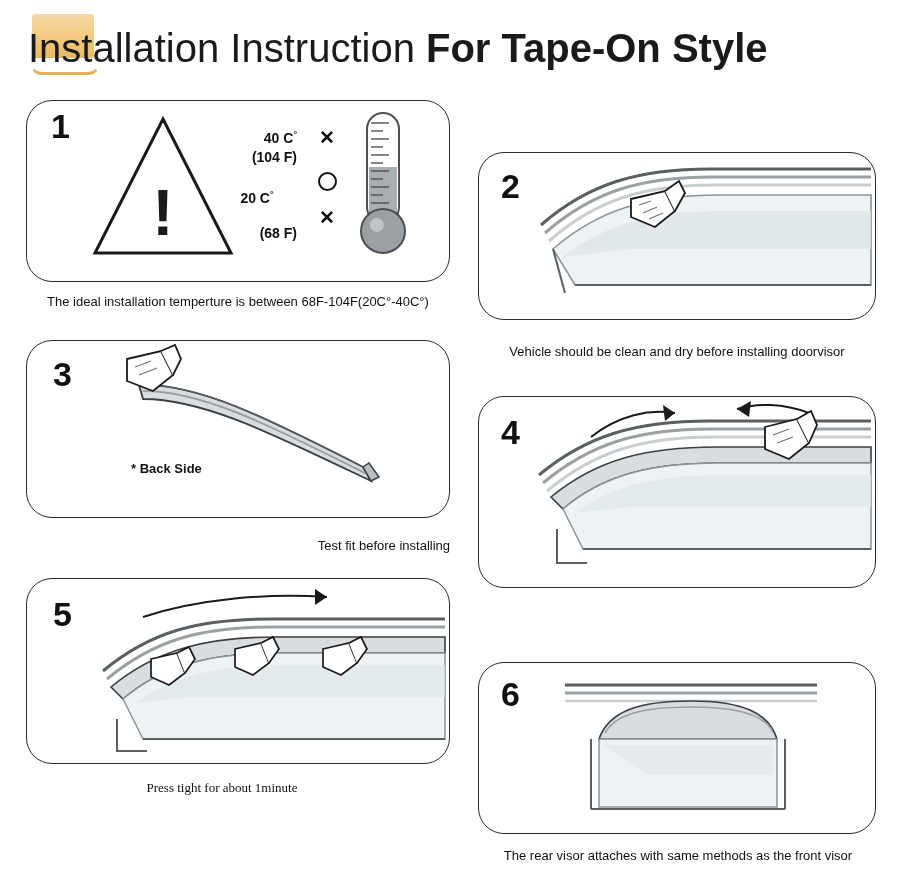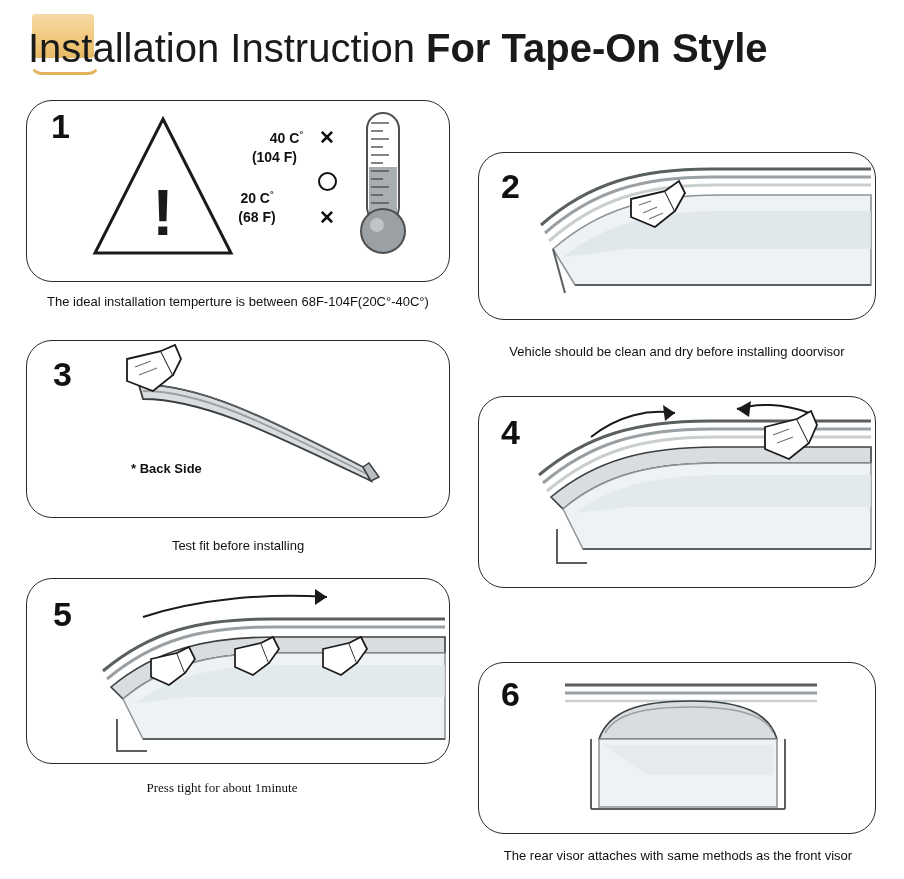--- a/index.html
+++ b/index.html
@@ -97,24 +97,24 @@
         <line x1="344" y1="54" x2="362" y2="54"></line>
           <line x1="344" y1="62" x2="356" y2="62"></line>
         <line x1="344" y1="70" x2="362" y2="70"></line>
           <line x1="344" y1="78" x2="356" y2="78"></line>
         <line x1="344" y1="86" x2="362" y2="86"></line>
           <line x1="344" y1="94" x2="356" y2="94"></line>
         <line x1="344" y1="102" x2="362" y2="102"></line>
       </g>
     </svg>
 
-    <div class="sm-lab" style="left:196px;top:28px;width:80px;"><span>40 C</span><span class="deg">°</span></div>
+    <div class="sm-lab" style="left:190px;top:28px;width:80px;"><span>40 C</span><span class="deg">°</span></div>
     <div class="sm-lab" style="left:190px;top:48px;width:80px;">(104 F)</div>
     <div class="sm-lab" style="left:190px;top:88px;width:80px;text-align:center;"><span>20 C</span><span class="deg">°</span></div>
-    <div class="sm-lab" style="left:190px;top:108px;width:80px;text-align:center;">(68  F)</div>
+    <div class="sm-lab" style="left:190px;top:124px;width:80px;">(68  F)</div>
 
     <div class="xmark" style="left:292px;top:25px;">✕</div>
     <div class="ocirc" style="left:291px;top:71px;"></div>
     <div class="xmark" style="left:292px;top:105px;">✕</div>
   </div>
   <div class="caption" style="left:26px;top:292px;width:424px;">The ideal installation temperture is between 68F-104F(20C°-40C°)</div>
 
   <div class="panel" style="left:478px;top:152px;width:398px;height:168px;">
     <div class="step-num" style="left:22px;top:14px;">2</div>
 
@@ -148,21 +148,21 @@
       <path d="M112,44 C170,42 238,76 336,126" fill="none" stroke="#5a5f62" stroke-width="1.4"></path>
 
       <path d="M336,126 L344,140 L352,136 L342,122 Z" fill="#b9bec2" stroke="#3a3f42" stroke-width="1.5"></path>
 
       <path d="M100,18 L134,10 L146,34 L126,50 L100,40 Z" fill="#ffffff" stroke="#1a1a1a" stroke-width="1.8"></path>
       <path d="M134,10 L148,4 L154,18 L146,34" fill="#ffffff" stroke="#1a1a1a" stroke-width="1.8"></path>
       <path d="M108,26 L124,20 M112,34 L130,27" stroke="#6e7477" stroke-width="1.2"></path>
     </svg>
     <div class="backside" style="left:104px;top:120px;">* Back Side</div>
   </div>
-  <div class="caption" style="left:26px;top:536px;width:424px;">Test fit before installing</div>
+  <div class="caption" style="left:26px;top:536px;width:424px;text-align:right;">Test fit before installing</div>
 
   <div class="panel" style="left:478px;top:396px;width:398px;height:192px;">
     <div class="step-num" style="left:22px;top:16px;">4</div>
 
     <svg class="panel-svg" width="398" height="192" viewBox="0 0 398 192">
 
       <path d="M60,78 C108,38 158,24 230,24 L392,24" fill="none" stroke="#5a5f62" stroke-width="3"></path>
       <path d="M64,86 C112,46 160,32 232,32 L392,32" fill="none" stroke="#9aa0a3" stroke-width="3"></path>
       <path d="M68,94 C116,54 164,40 234,40 L392,40" fill="none" stroke="#c9ced1" stroke-width="3"></path>
 

